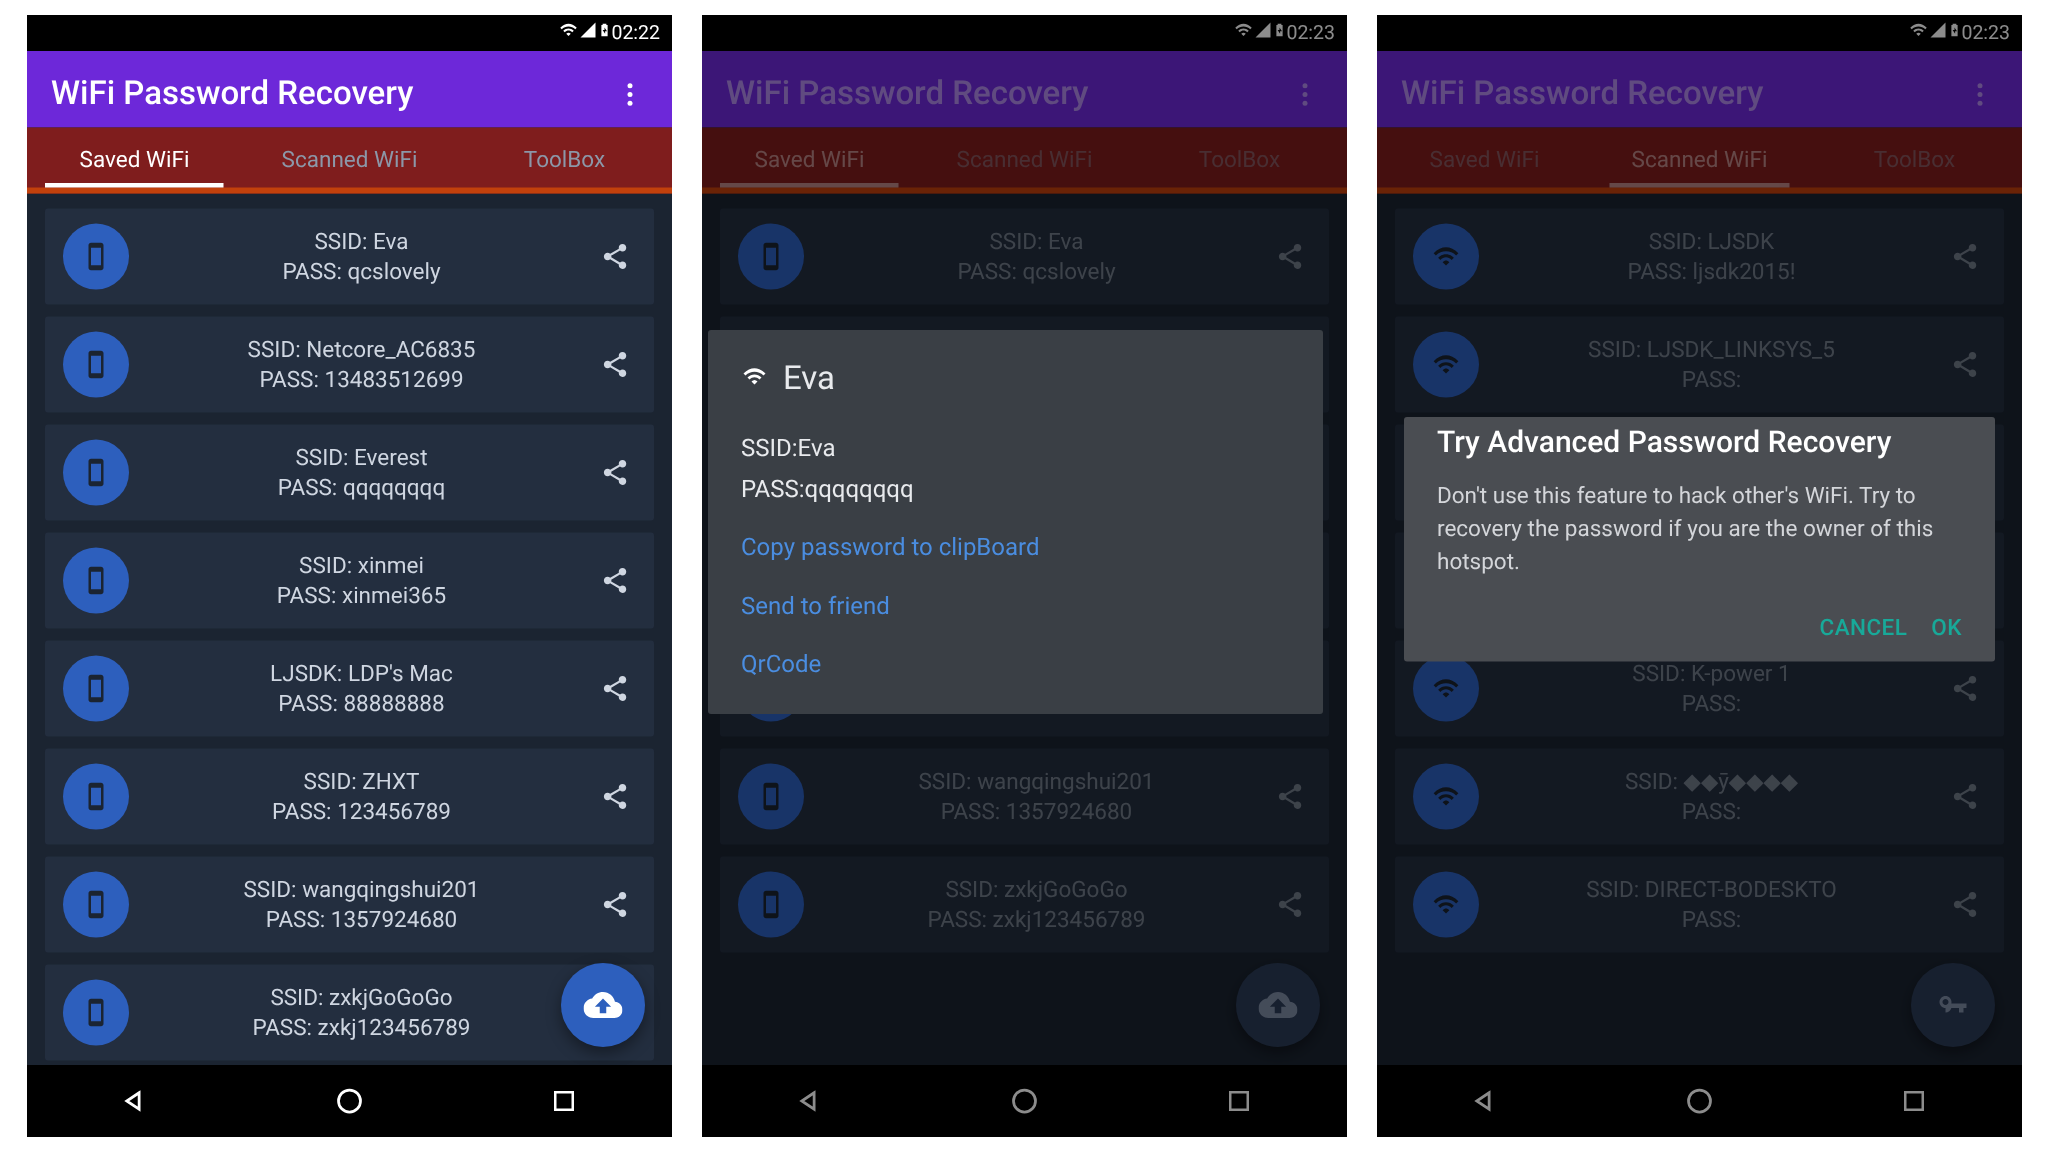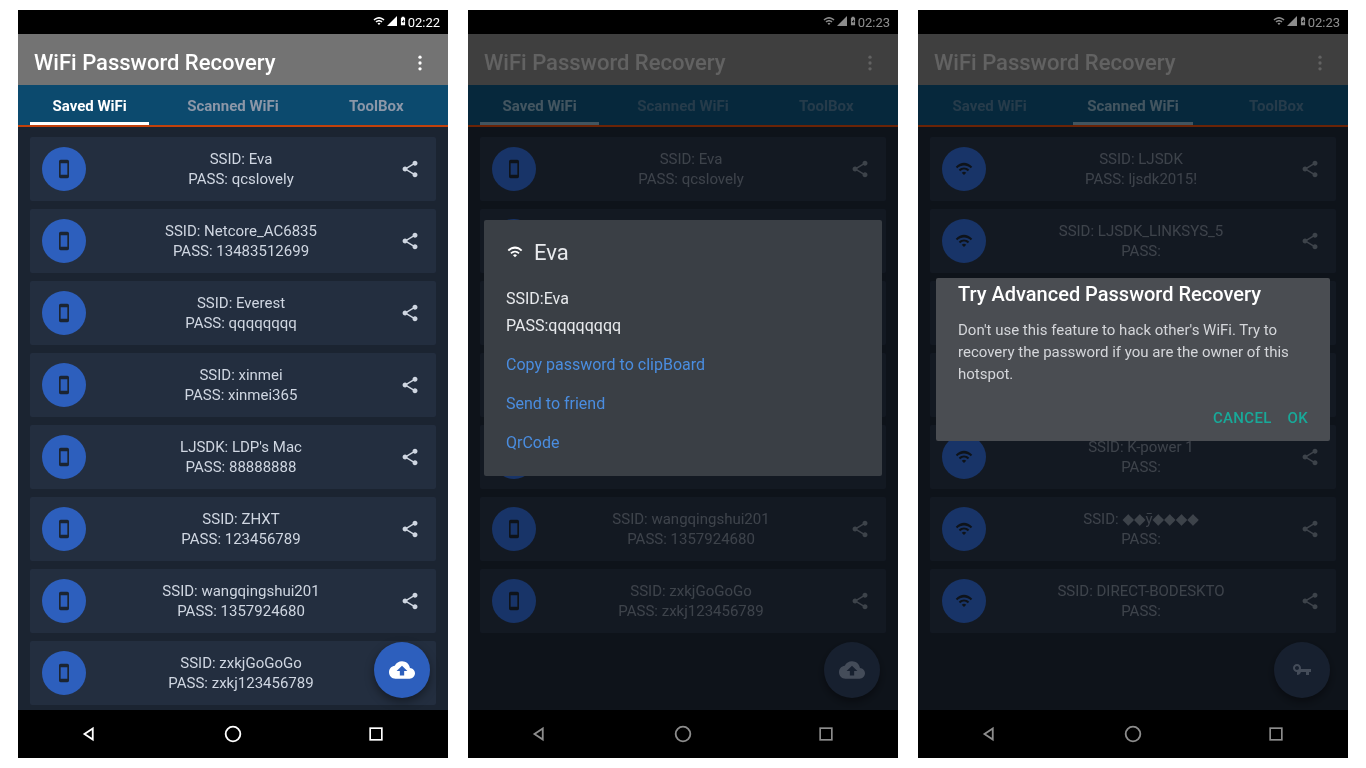--- a/index.html
+++ b/index.html
@@ -28,34 +28,33 @@
     background: #000;
     display: flex;
     align-items: center;
     justify-content: flex-end;
     padding: 0 8px;
     font-size: 13px;
     gap: 0;
     color: #fff;
   }
   .appbar {
-    background: #737373;
+    background: #6d28d9;
     padding: 16px 16px 10px 16px;
     display: flex;
     align-items: flex-end;
     justify-content: space-between;
   }
   .appbar-title { font-size: 22px; font-weight: 500; color: #fff; }
   .kebab { width:24px; height:24px; display:flex; align-items:center; justify-content:center; }
   .kebab svg { fill: #fff; }
   .tabs {
     display: flex;
-    background: #0c4a6e;
-    border-bottom: 2px solid #c2410c;
-    font-weight: bold;
+    background: #7f1d1d;
+    border-bottom: 4px solid #c2410c;
   }
   .tab {
     flex: 1;
     text-align: center;
     padding: 12px 0 10px;
     font-size: 15px;
     color: #8c97a8;
     position: relative;
     cursor: pointer;
   }
@@ -123,21 +122,21 @@
   
   .scrim {
     position: absolute;
     inset: 0;
     background: rgba(0,0,0,0.45);
   }
   .dim .appbar-title, .dim .tab, .dim .row-text .line, .dim .kebab svg, .dim .share-btn svg { opacity: 0.45; }
   .dim .fab { background:#2b3b56; }
   .sheet {
     position: absolute;
-    left: 16px; right: 16px;
+    left: 4px; right: 16px;
     top: 210px;
     background: #3a3f45;
     padding: 20px 22px 24px;
     border-radius: 2px;
     color: #e8eaed;
   }
   .sheet-title { font-size: 22px; font-weight: 400; margin-bottom: 24px; display:flex; align-items:center; gap:10px;}
   .sheet-title svg { fill:#fff; }
   .sheet-line { font-size: 16px; margin-bottom: 8px; color:#e8eaed;}
   .sheet-link { color:#4a8de0; font-size:16px; margin-top:20px; display:block; cursor:pointer;}

